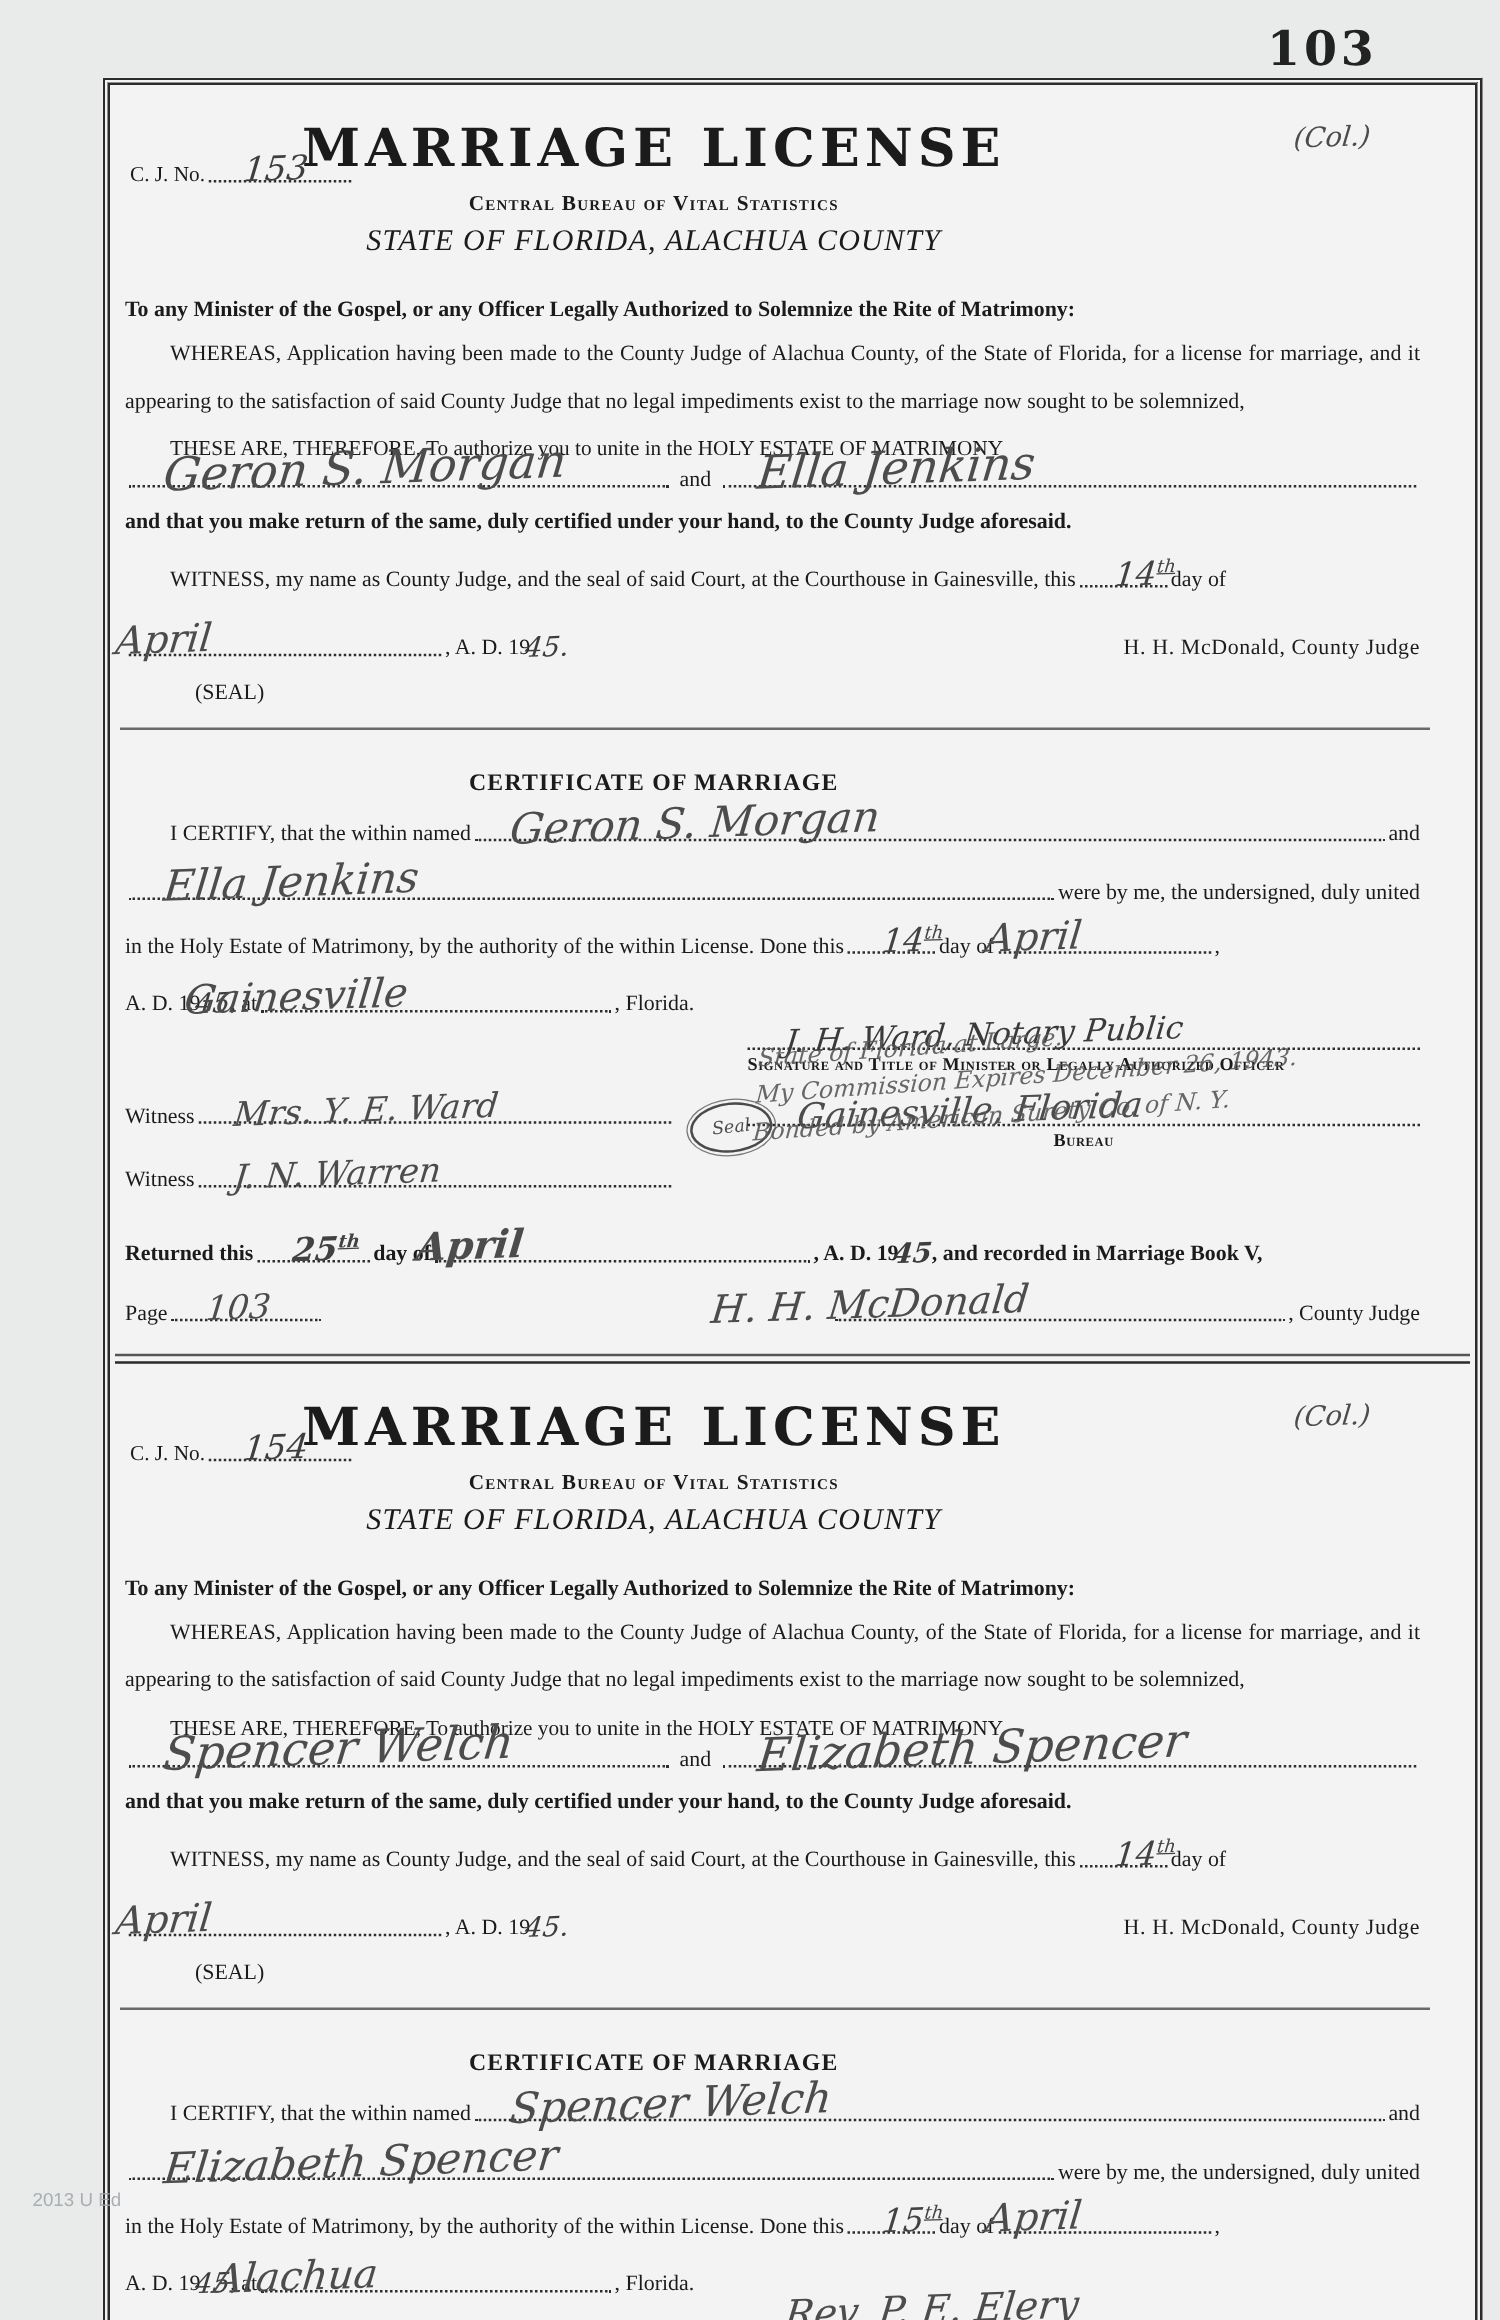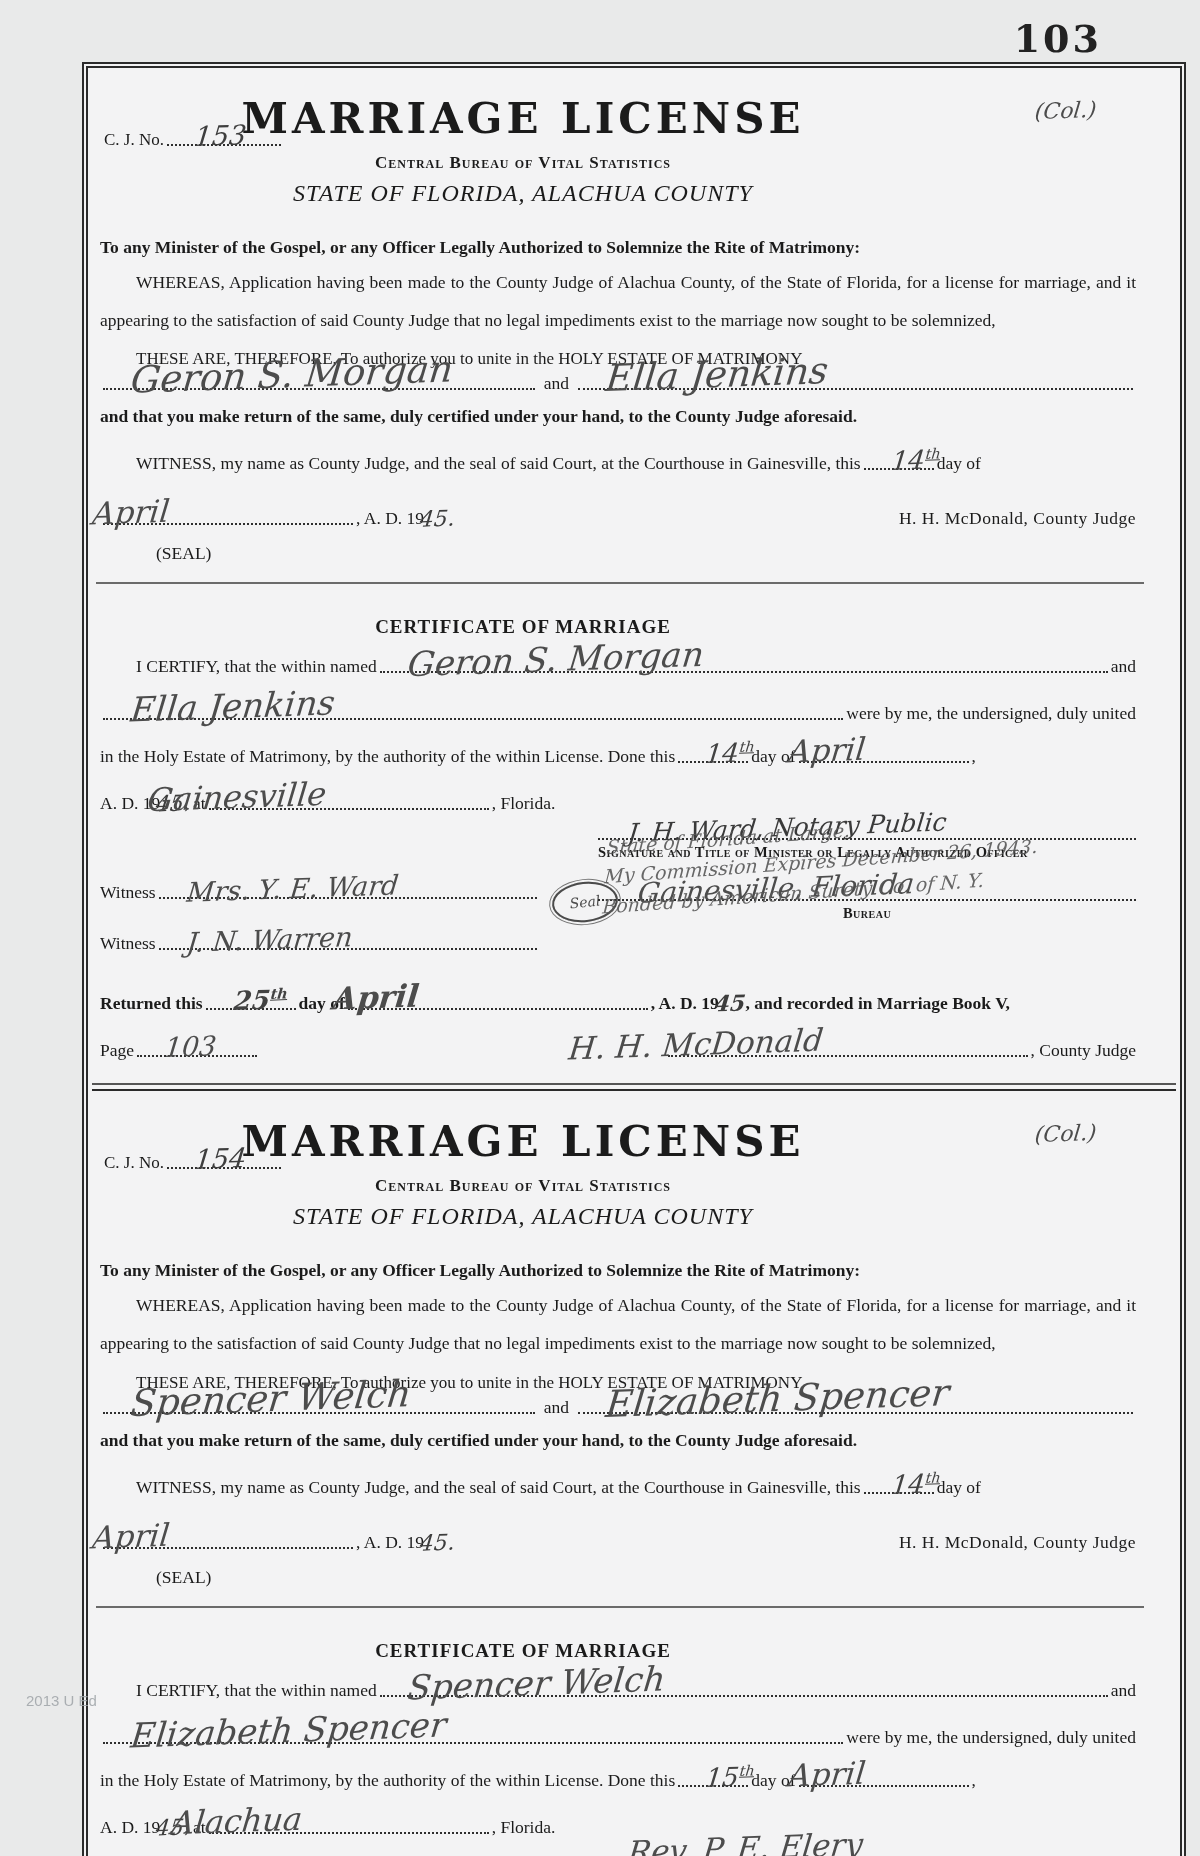--- a/index.html
+++ b/index.html
@@ -101,21 +101,21 @@
   }
   .sealscribble .hw{font-size:14px;transform:none;}
   .retline{margin-top:12px;font-weight:bold;}
   .f-day2{flex:0 0 90px;}
   .f-month3{flex:0 0 300px;}
   .pageline{margin-top:26px;}
   .f-pg{flex:0 0 120px;}
   .f-judge{flex:0 0 360px;}
   .divider{height:4px;border-top:2px solid #555;border-bottom:2px solid #2a2a2a;margin:22px -40px 0 -8px;}
   .watermark{
-    position:absolute;left:26px;top:1692px;z-index:6;
+    position:absolute;left:26px;top:1752px;z-index:6;
     font-family:"Liberation Sans",sans-serif;font-size:15px;color:#9fa4a8;opacity:0.85;white-space:nowrap;
   }
 </style>
 </head>
 <body>
 
 <div class="pageno">103</div>
 <div class="watermark">2013 U Ed</div>
 
 <div class="sheet">

